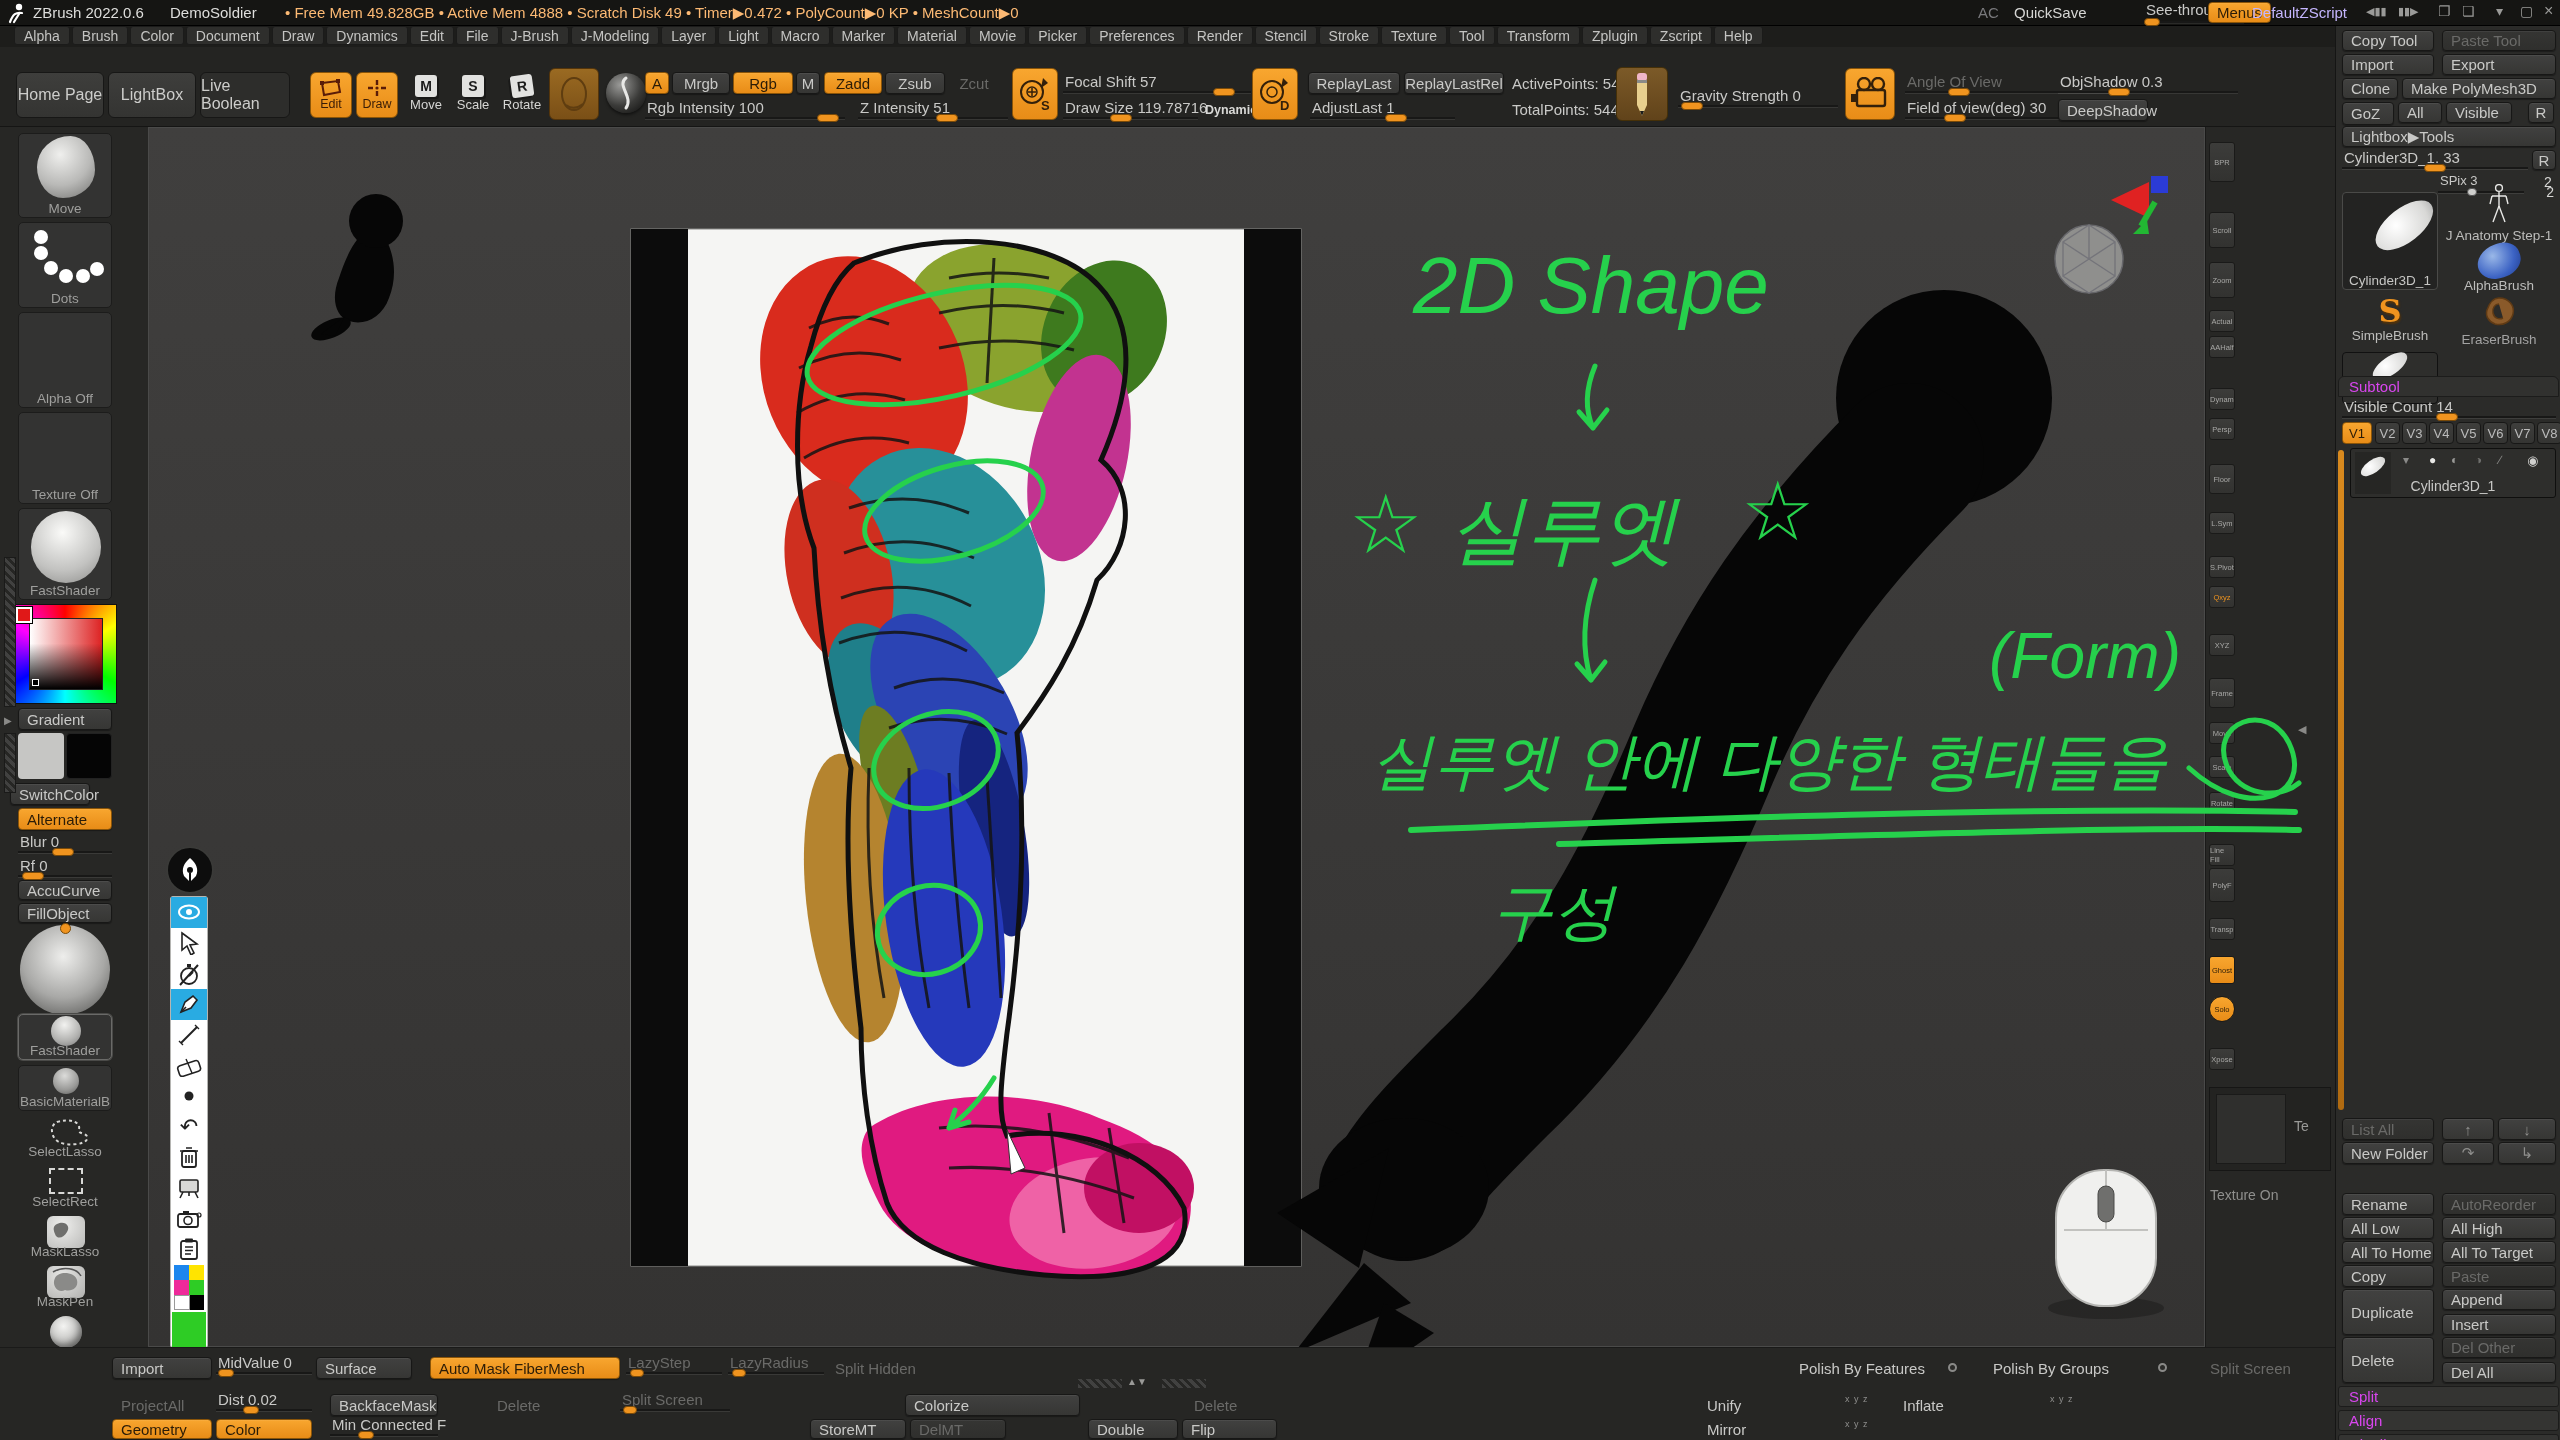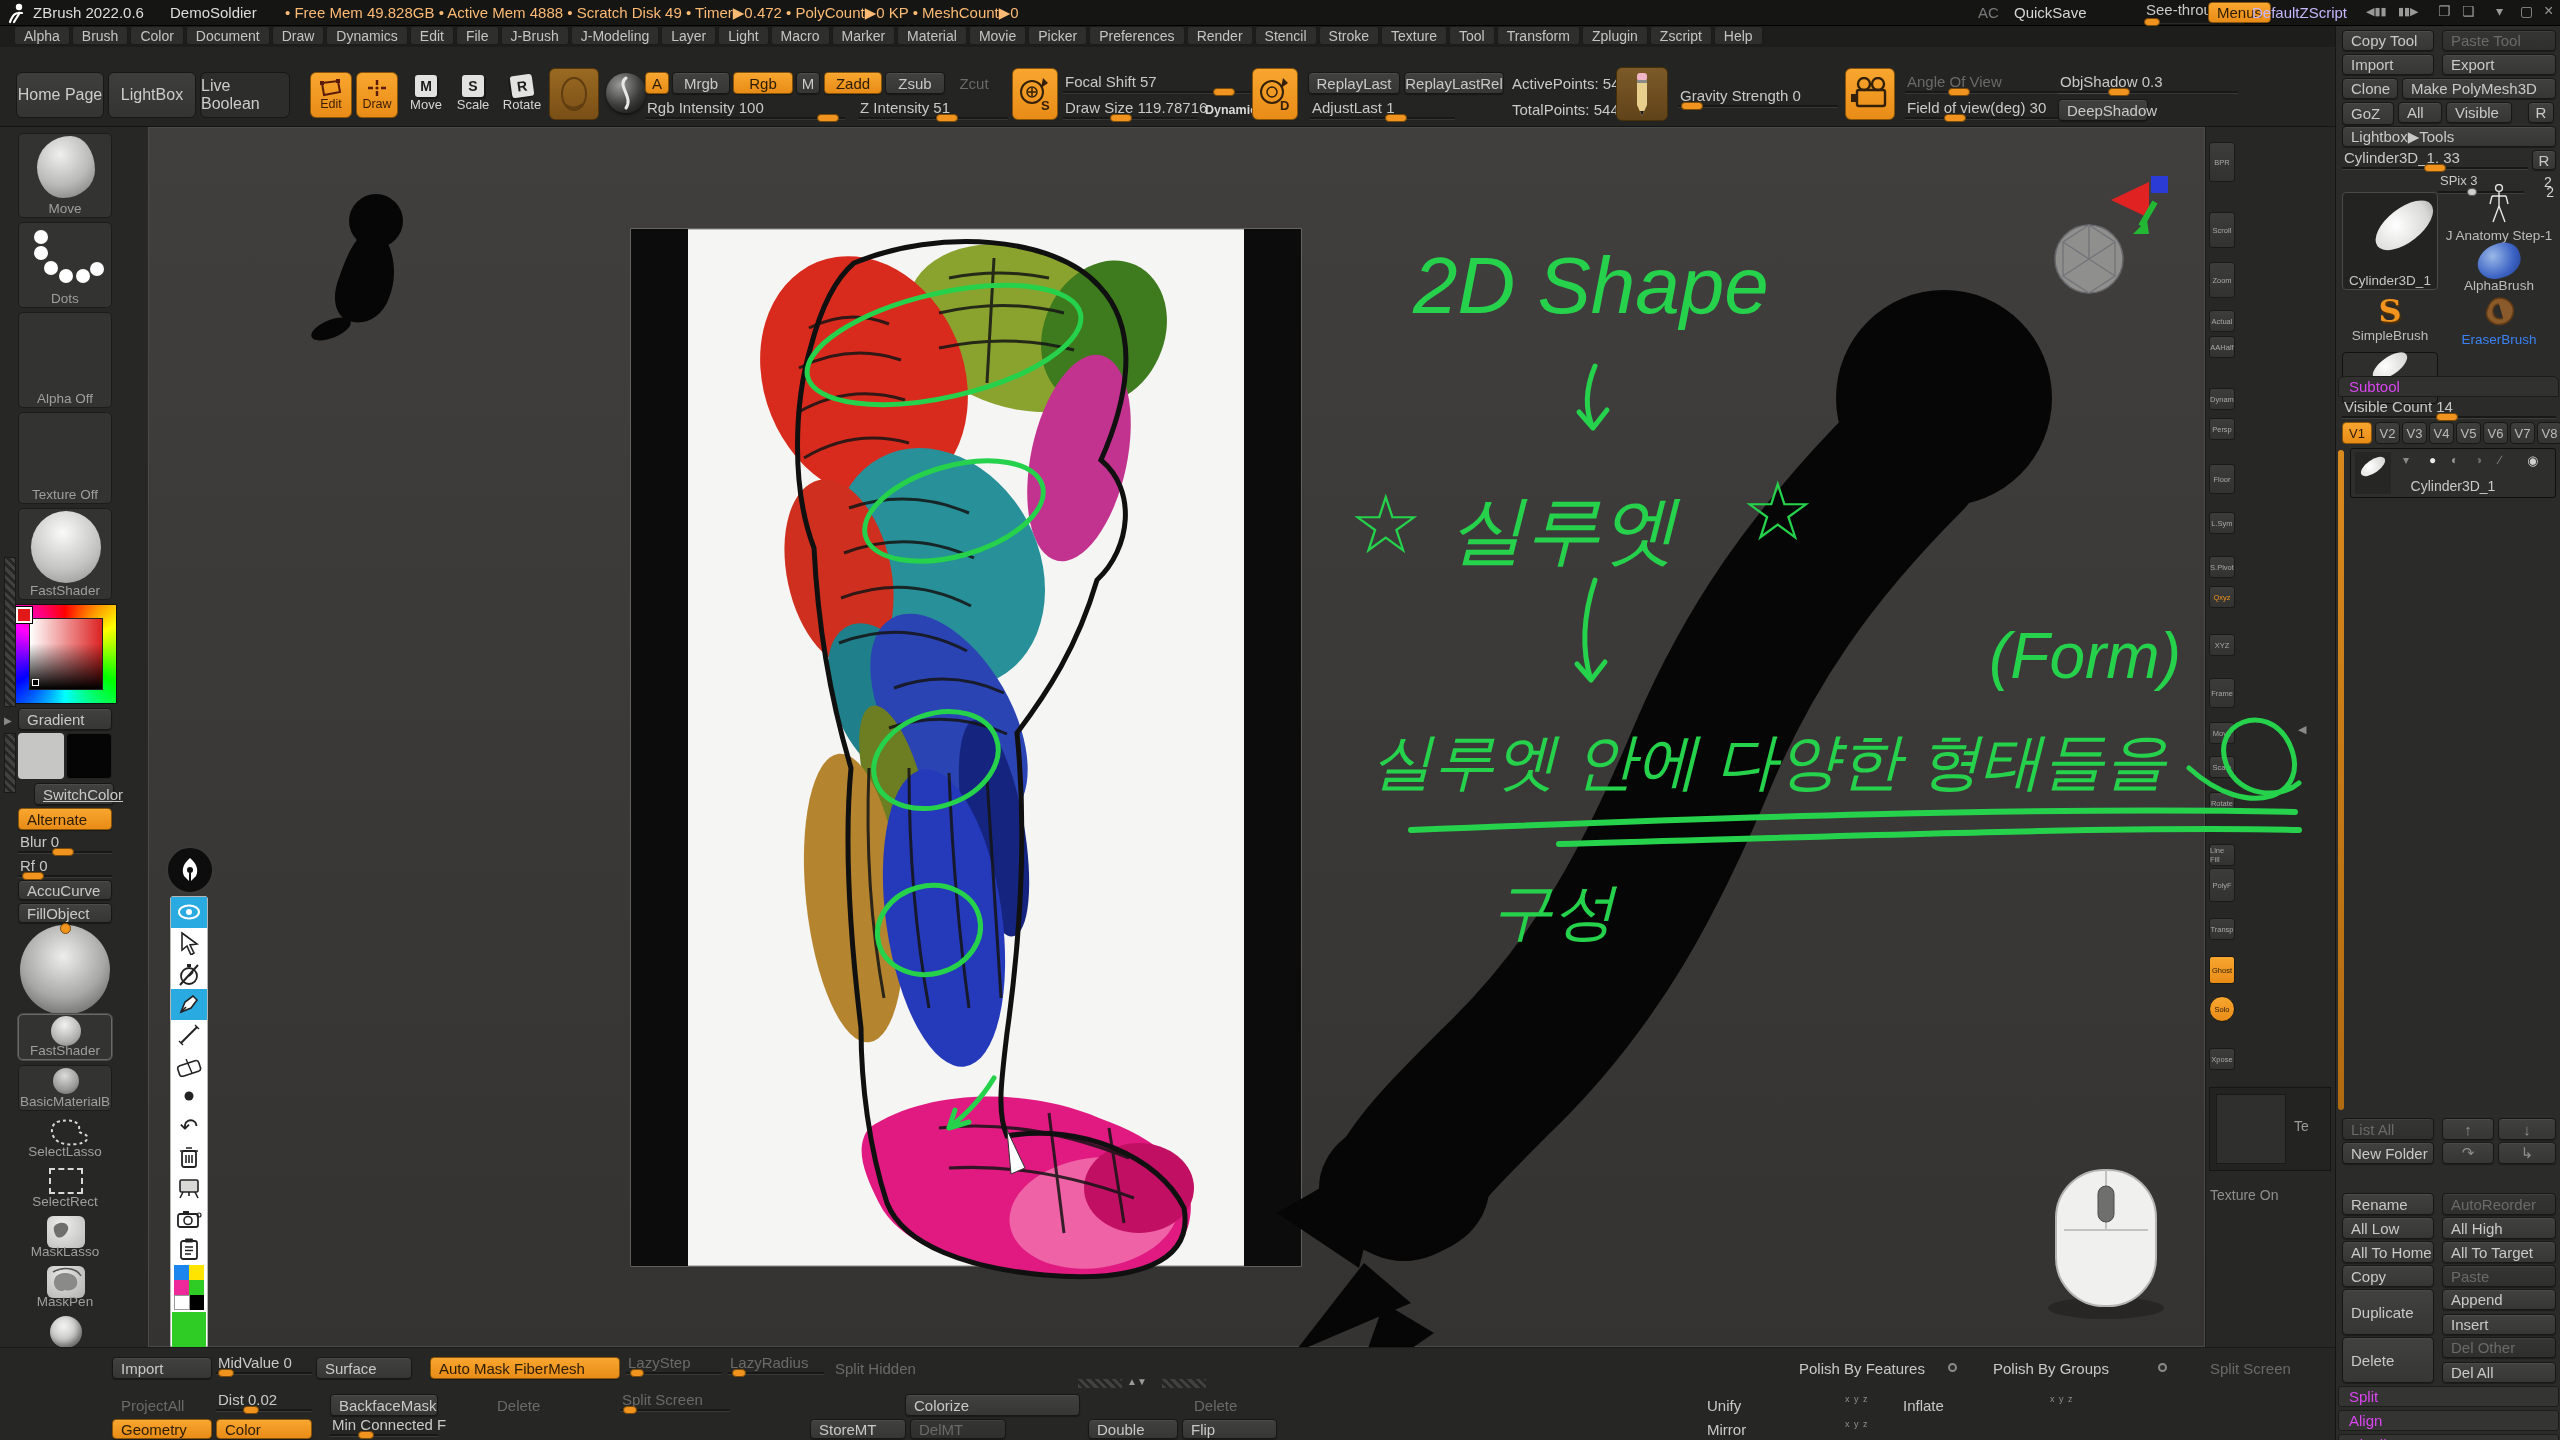--- a/index.html
+++ b/index.html
@@ -282,21 +282,21 @@
       </div>
       <div style="position:absolute;left:2px;top:2px;width:16px;height:16px;background:#e01818;border:2px solid #fff;outline:1px solid #000;"></div>
     </div>
     <div class="b left" style="left:18px;top:581px;width:94px;">
         <span>Gradient</span>
       </div>
     <div class="abs" style="left:18px;top:606px;width:94px;height:46px;">
       <div style="position:absolute;left:0;top:0;width:46px;height:46px;background:#c6c6c4;border-radius:4px;"></div>
       <div style="position:absolute;left:48px;top:0;width:46px;height:46px;background:#050505;border-radius:4px;border:1px solid #222;"></div>
     </div>
-    <div class="b left" style="left:34px;top:656px;width:80px;text-decoration:underline;">
+    <div class="b left" style="left:10px;top:656px;width:80px;">
         <span>SwitchColor</span>
       </div>
     <div class="b or left" style="left:18px;top:681px;width:94px;">
         <span>Alternate</span>
       </div>
     <div class="slider" style="left:18px;top:706px;width:94px;">
         <span class="sl-label">Blur 0</span>
         <span class="sl-track"></span>
         <i class="sl-handle" style="left:36%;"></i>
       </div>
@@ -502,21 +502,21 @@
       <div style="font-size:13.5px;color:#bdbdbb;">AlphaBrush</div>
     </div>
     <div class="abs" style="left:6px;top:270px;width:96px;height:52px;text-align:center;">
       <div style="margin:0 auto;width:34px;height:32px;font-family:'DejaVu Serif',serif;font-size:32px;font-weight:bold;color:#f0941f;text-shadow:1px 2px 2px #5a3404;line-height:30px;">S</div>
       <div style="font-size:13.5px;color:#bdbdbb;">SimpleBrush</div>
     </div>
     <div class="abs" style="left:106px;top:270px;width:114px;height:52px;text-align:center;">
       <svg width="40" height="32" viewBox="0 0 40 32">
           <path d="M20,2 C30,2 36,10 34,18 C32,26 24,30 16,28 C10,26 6,20 8,14 C10,8 14,2 20,2 Z M20,8 C16,8 13,12 14,17 C15,22 20,24 24,22" fill="#8a5a2a" stroke="#5f3a14" stroke-width="1.5" fill-rule="evenodd"></path>
         </svg>
-      <div style="font-size:13.5px;color:#3b82f6;">EraserBrush</div>
+      <div style="font-size:13.5px;color:#a3a3a3;">EraserBrush</div>
     </div>
     <div class="abs" style="left:6px;top:326px;width:96px;height:52px;background:#2e2e2c;border:1px solid #111;border-radius:4px;text-align:center;">
       <div style="margin:4px auto 0;width:40px;height:18px;border-radius:50%;background:radial-gradient(circle at 40% 35%,#fff,#cfcfcd);transform:rotate(-35deg);"></div>
       <div style="font-size:13.5px;color:#bdbdbb;">Cylinder3D_1</div>
     </div>
 
     <div class="sec" style="left:2px;top:350px;width:221px;background:#31312f;border-radius:6px 6px 0 0;">
         <span>Subtool</span>
       </div>
     <div class="slider" style="left:6px;top:372px;width:214px;">

